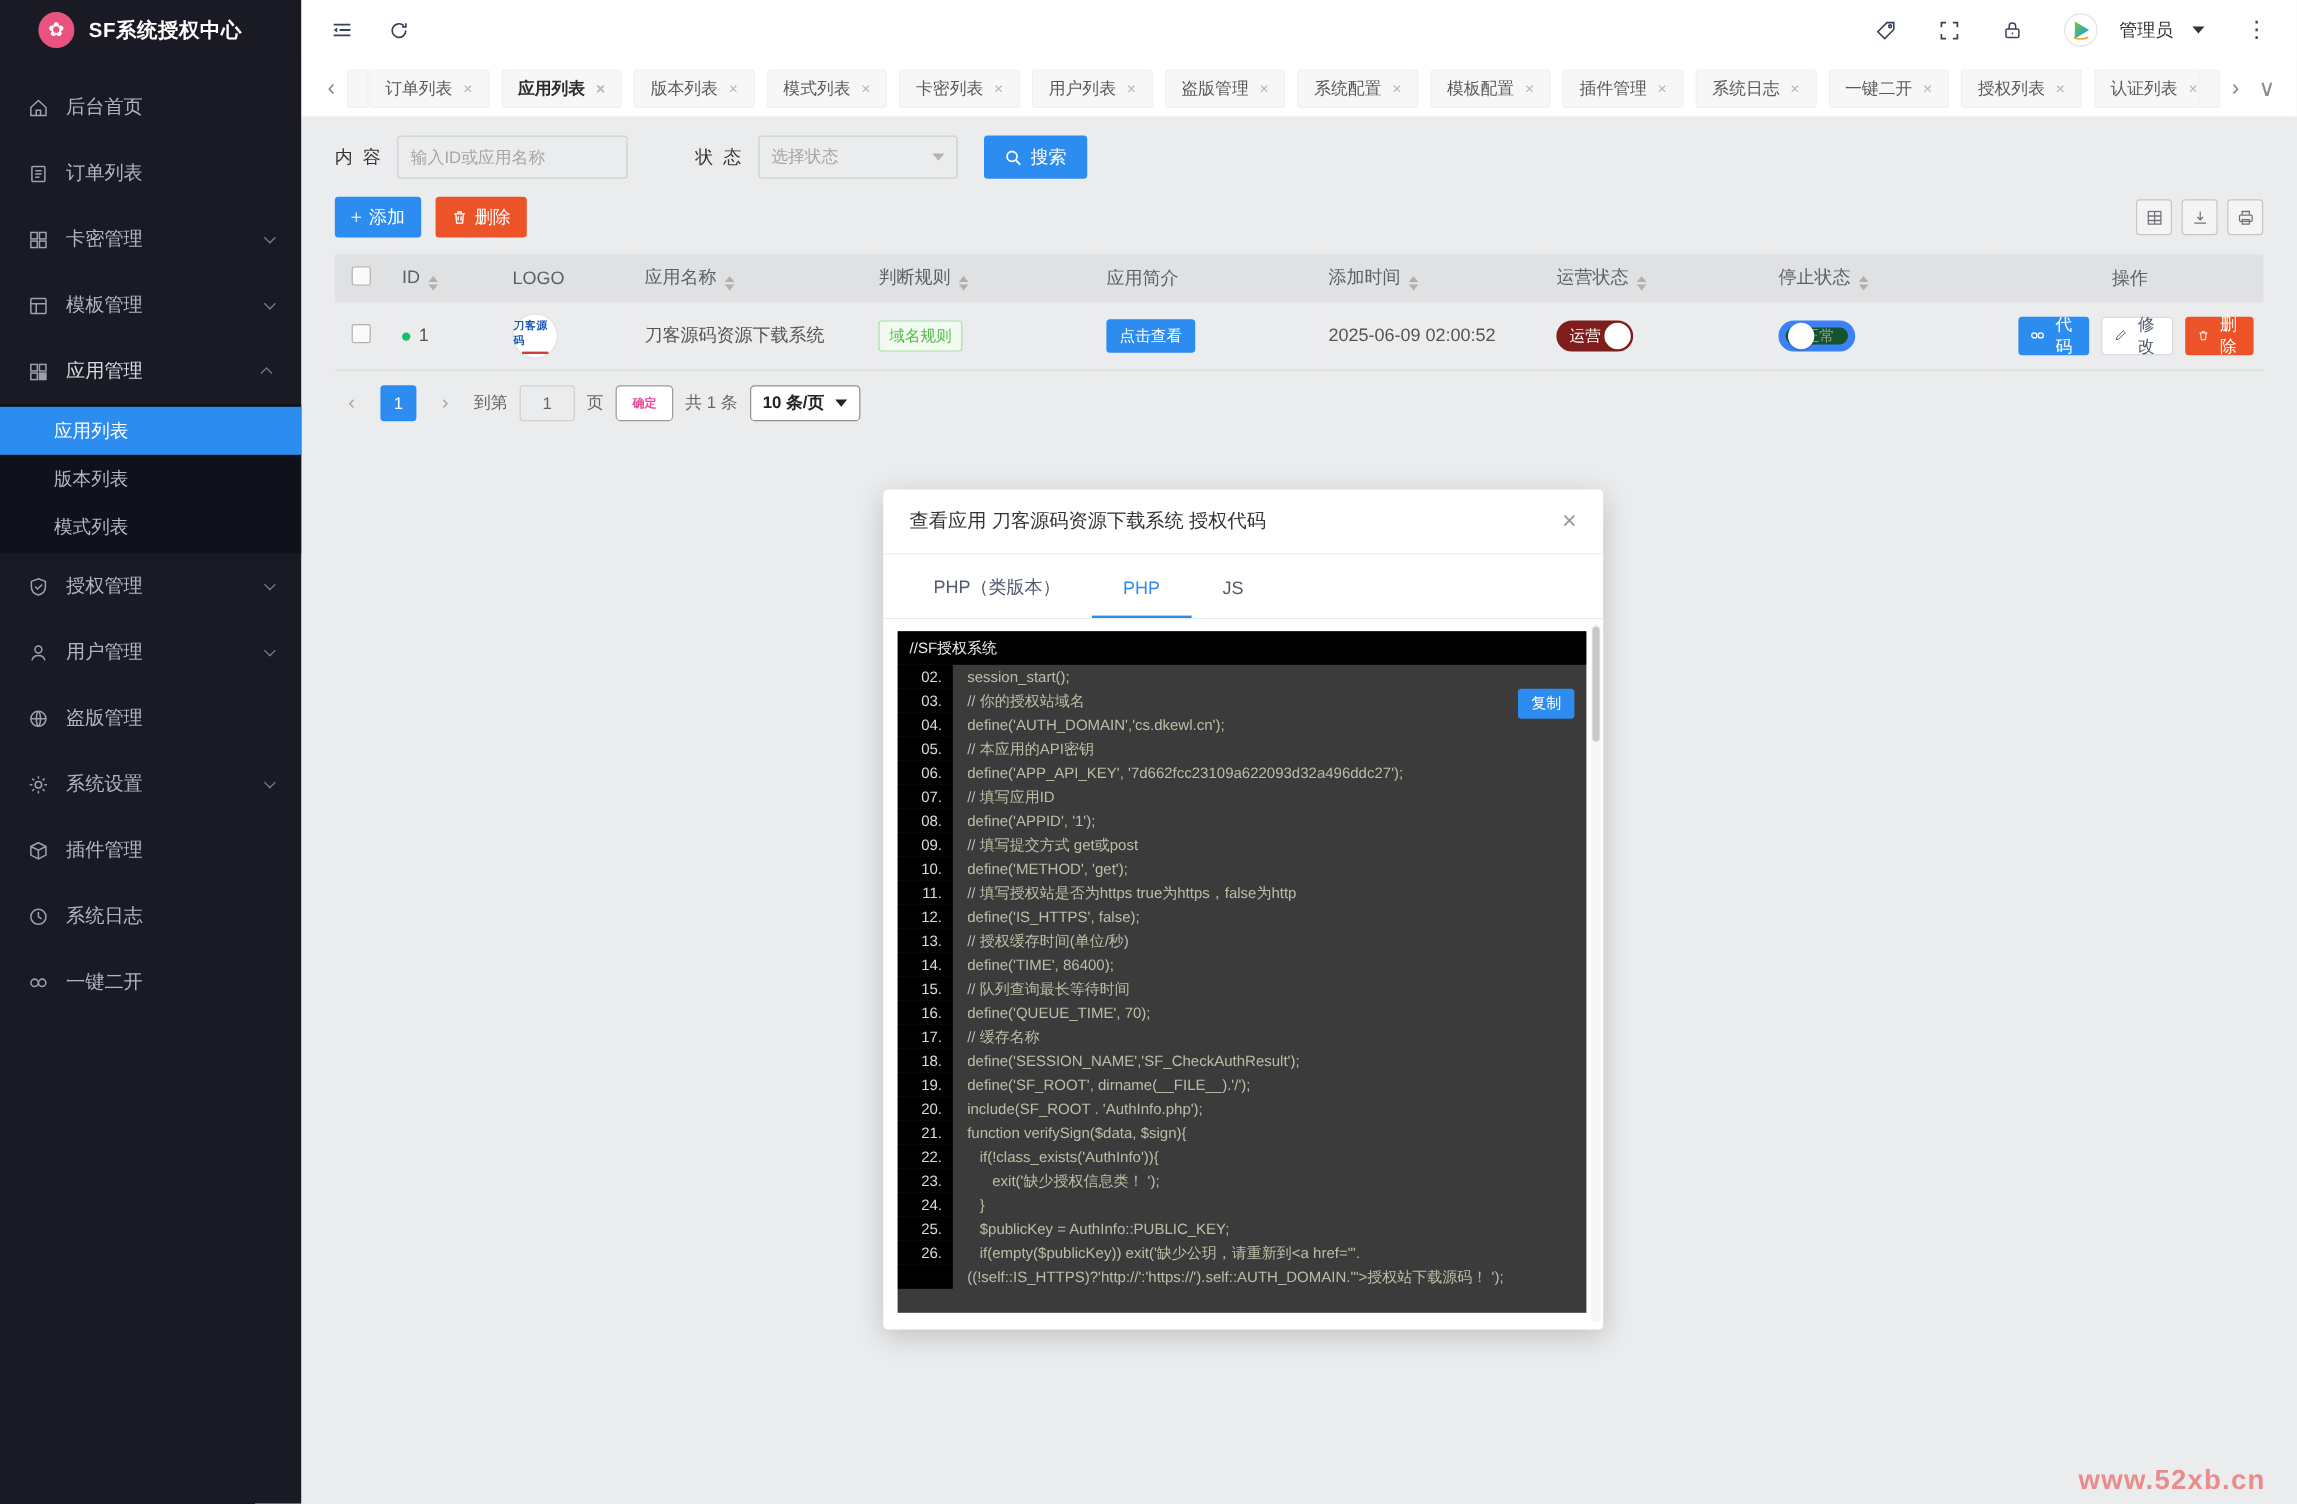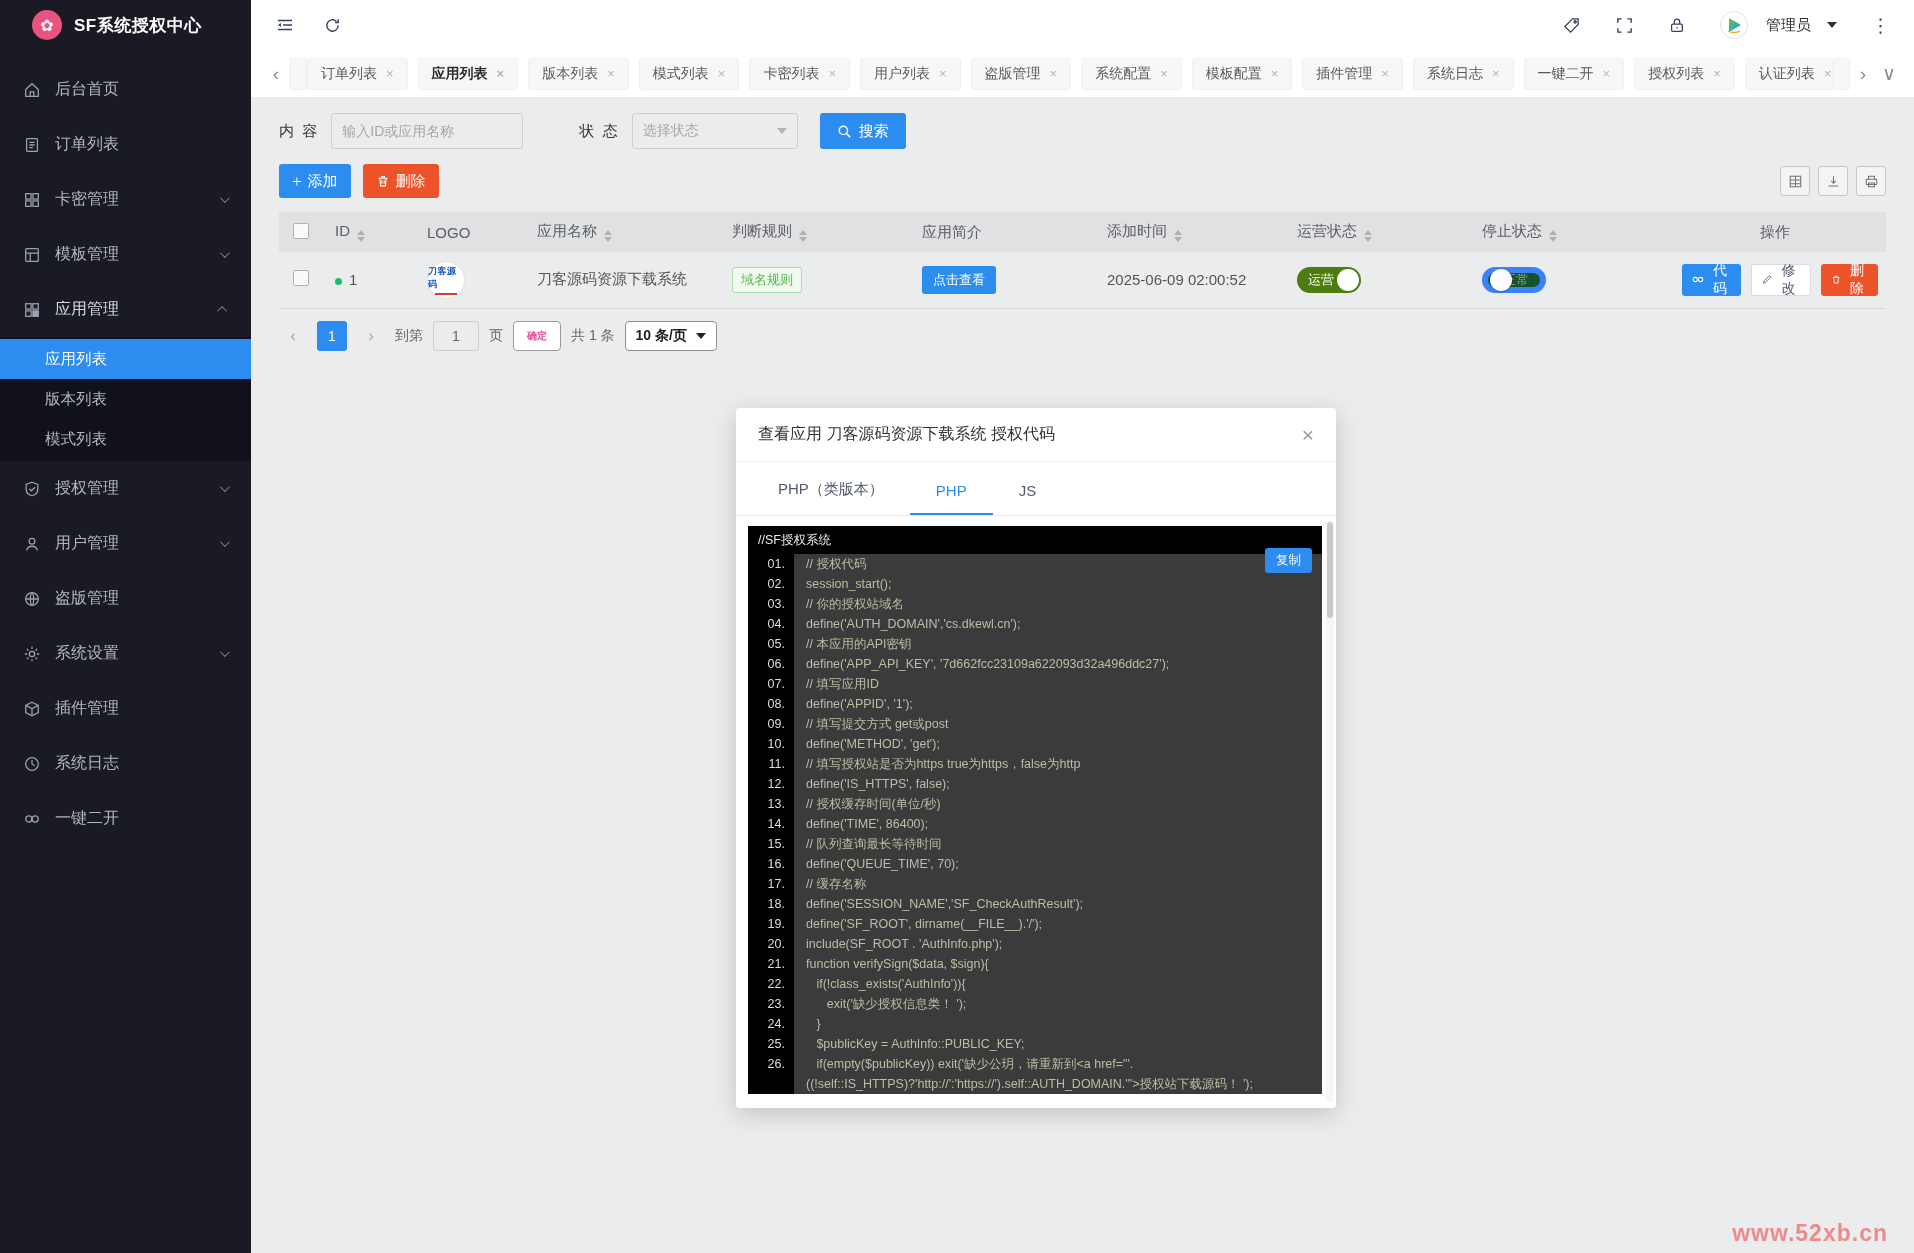--- a/index.html
+++ b/index.html
@@ -70,21 +70,21 @@
   .sorter i{width:0;height:0;border-left:4px solid transparent;border-right:4px solid transparent}
   .sorter .su{border-bottom:5px solid #b0b0b0}
   .sorter .sd{border-top:5px solid #b0b0b0}
   .dot{width:7px;height:7px;border-radius:50%;background:#19be6b;display:inline-block;margin-right:7px}
   .applogo{width:38px;height:38px;border-radius:50%;background:#fff;border:1px solid #e0e0e0;display:flex;flex-direction:column;align-items:center;justify-content:center}
   .applogo b{color:#1456b8;font-size:9px;letter-spacing:.5px;font-weight:700}
   .applogo i{width:22px;height:2px;background:#d23c3c;margin-top:2px}
   .tag-green{display:inline-block;border:1px solid #a9dfa9;background:#f0faee;color:#56b94f;font-size:13px;padding:3px 8px;border-radius:3px}
   .mini-btn{height:28px;padding:0 11px;font-size:13px}
   .switch{width:64px;height:26px;border-radius:13px;display:inline-flex;align-items:center;position:relative;font-size:13px;cursor:pointer}
-  .switch.on{background:#4d7c0f;color:#fff;padding-left:11px}
+  .switch.on{background:#7f1d1d;color:#fff;padding-left:11px}
   .switch.on .knob{position:absolute;right:2px;width:22px;height:22px;border-radius:50%;background:#fff}
   .switch.off{background:#14532d;border:6px solid #3b82f6;color:#9a9a9a;justify-content:flex-end;padding-right:11px}
   .switch.off .knob{position:absolute;left:2px;width:22px;height:22px;border-radius:50%;background:#fdfdfd;box-shadow:0 1px 2px rgba(0,0,0,.2)}
   .act-btn{height:32px;padding:0 10px;font-size:14px;gap:5px;margin-left:10px}
   .ops{display:flex;justify-content:flex-end;align-items:center}
 
   .pager{margin-top:12px;display:flex;align-items:center;font-size:14px;color:#666;gap:10px}
   .pg-nav{width:28px;height:28px;display:flex;align-items:center;justify-content:center;color:#a8a8a8;font-size:17px;cursor:pointer}
   .pg-cur{width:30px;height:30px;background:#2d8cf0;color:#fff;border-radius:3px;display:flex;align-items:center;justify-content:center;font-size:14px;cursor:pointer}
   .pg-jump{width:46px;height:30px;border:1px solid #cfcfcf;border-radius:3px;background:transparent;text-align:center;font-size:14px;color:#666;font-family:inherit}
@@ -101,21 +101,21 @@
   .m-close{margin-left:auto;font-size:21px;color:#999;cursor:pointer;line-height:1}
   .m-tabs{height:54px;display:flex;align-items:flex-end;padding:0 16px;border-bottom:1px solid #e8eaec}
   .m-tab{padding:0 26px 14px 26px;font-size:15px;color:#515a6e;cursor:pointer;border-bottom:2px solid transparent}
   .m-tab.active{color:#2d8cf0;border-bottom-color:#2d8cf0}
   .m-body{padding:10px 14px 0 12px;position:relative}
   .codewrap{background:#3b3b3b;position:relative;height:568px;overflow:hidden}
   .code-title{background:#000;color:#ececec;font-size:12.5px;height:28px;line-height:28px;padding-left:10px}
   .cl{display:flex;min-height:20px}
   .ln{flex:none;width:46px;background:#000;color:#dcdcdc;font-size:12.5px;line-height:20px;text-align:right;padding-right:9px}
   .ct{flex:1;color:#bdbda7;font-size:12.5px;line-height:20px;padding:0 8px 0 12px;white-space:pre-wrap;word-break:break-all}
-  .copy-btn{position:absolute;top:22px;right:10px;background:#2d8cf0;color:#fff;font-size:12.5px;padding:4px 11px;border-radius:3px;cursor:pointer}
+  .copy-btn{position:absolute;top:48px;right:10px;background:#2d8cf0;color:#fff;font-size:12.5px;padding:4px 11px;border-radius:3px;cursor:pointer}
   .code-ghost{position:absolute;top:150px;left:120px;font-size:52px;color:rgba(255,255,255,.05);pointer-events:none;font-weight:700}
   .m-scroll{position:absolute;top:112px;right:2px;bottom:6px;width:8px;background:#f6f6f6;border-radius:4px}
   .m-thumb{position:absolute;top:2px;left:1px;width:6px;height:96px;background:#c9c9c9;border-radius:3px}
 </style>
 </head>
 <body>
 
 <div class="sidebar">
   <div class="logo-row">
     <div class="logo-badge">✿</div>
@@ -570,24 +570,20 @@
 
       <span class="m-tab active">PHP</span>
 
       <span class="m-tab">JS</span>
     </div>
   <div class="m-body">
     <div class="codewrap">
       <div class="code-title">//SF授权系统</div>
       <div>
 
-          <div class="cl">
-            <span class="ln">01.</span>
-            <span class="ct">// 授权代码</span>
-          </div>
 
           <div class="cl">
             <span class="ln">02.</span>
             <span class="ct">session_start();</span>
           </div>
 
           <div class="cl">
             <span class="ln">03.</span>
             <span class="ct">// 你的授权站域名</span>
           </div>

